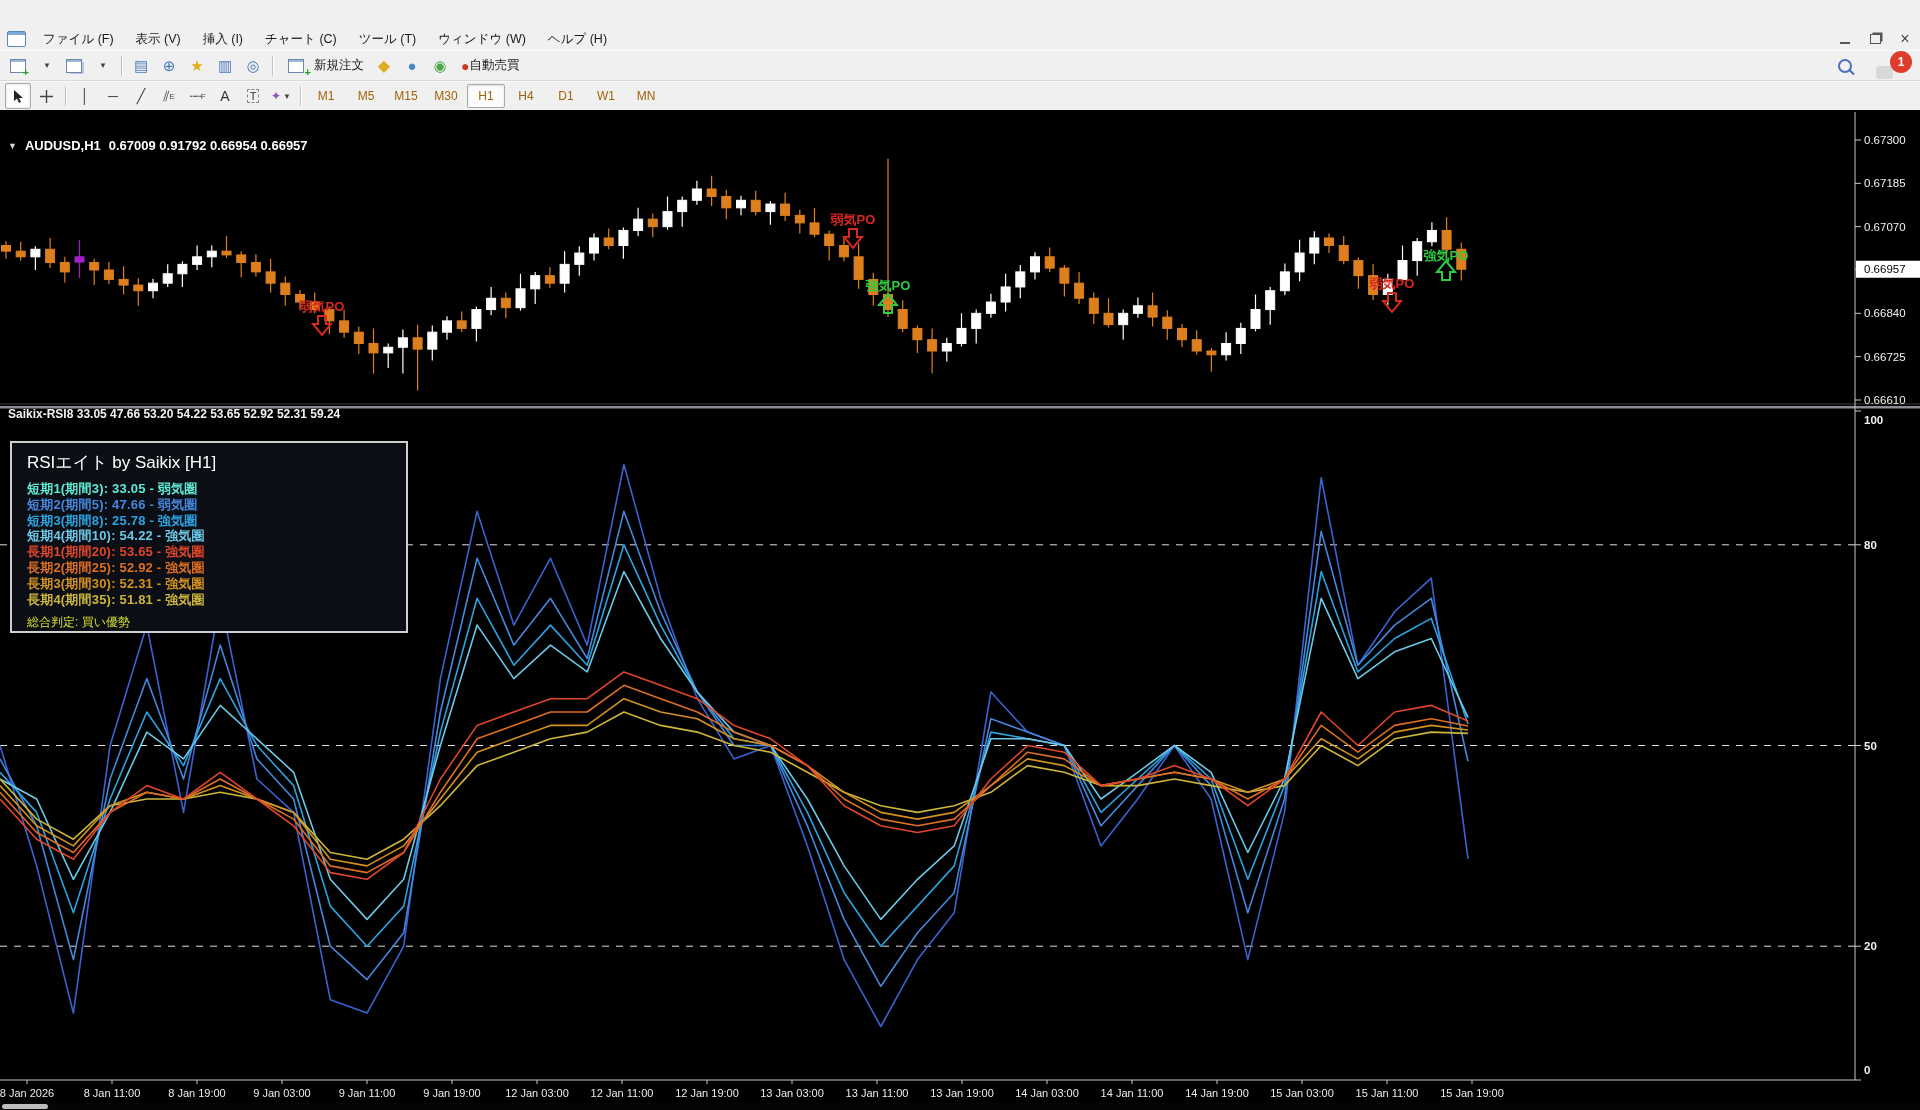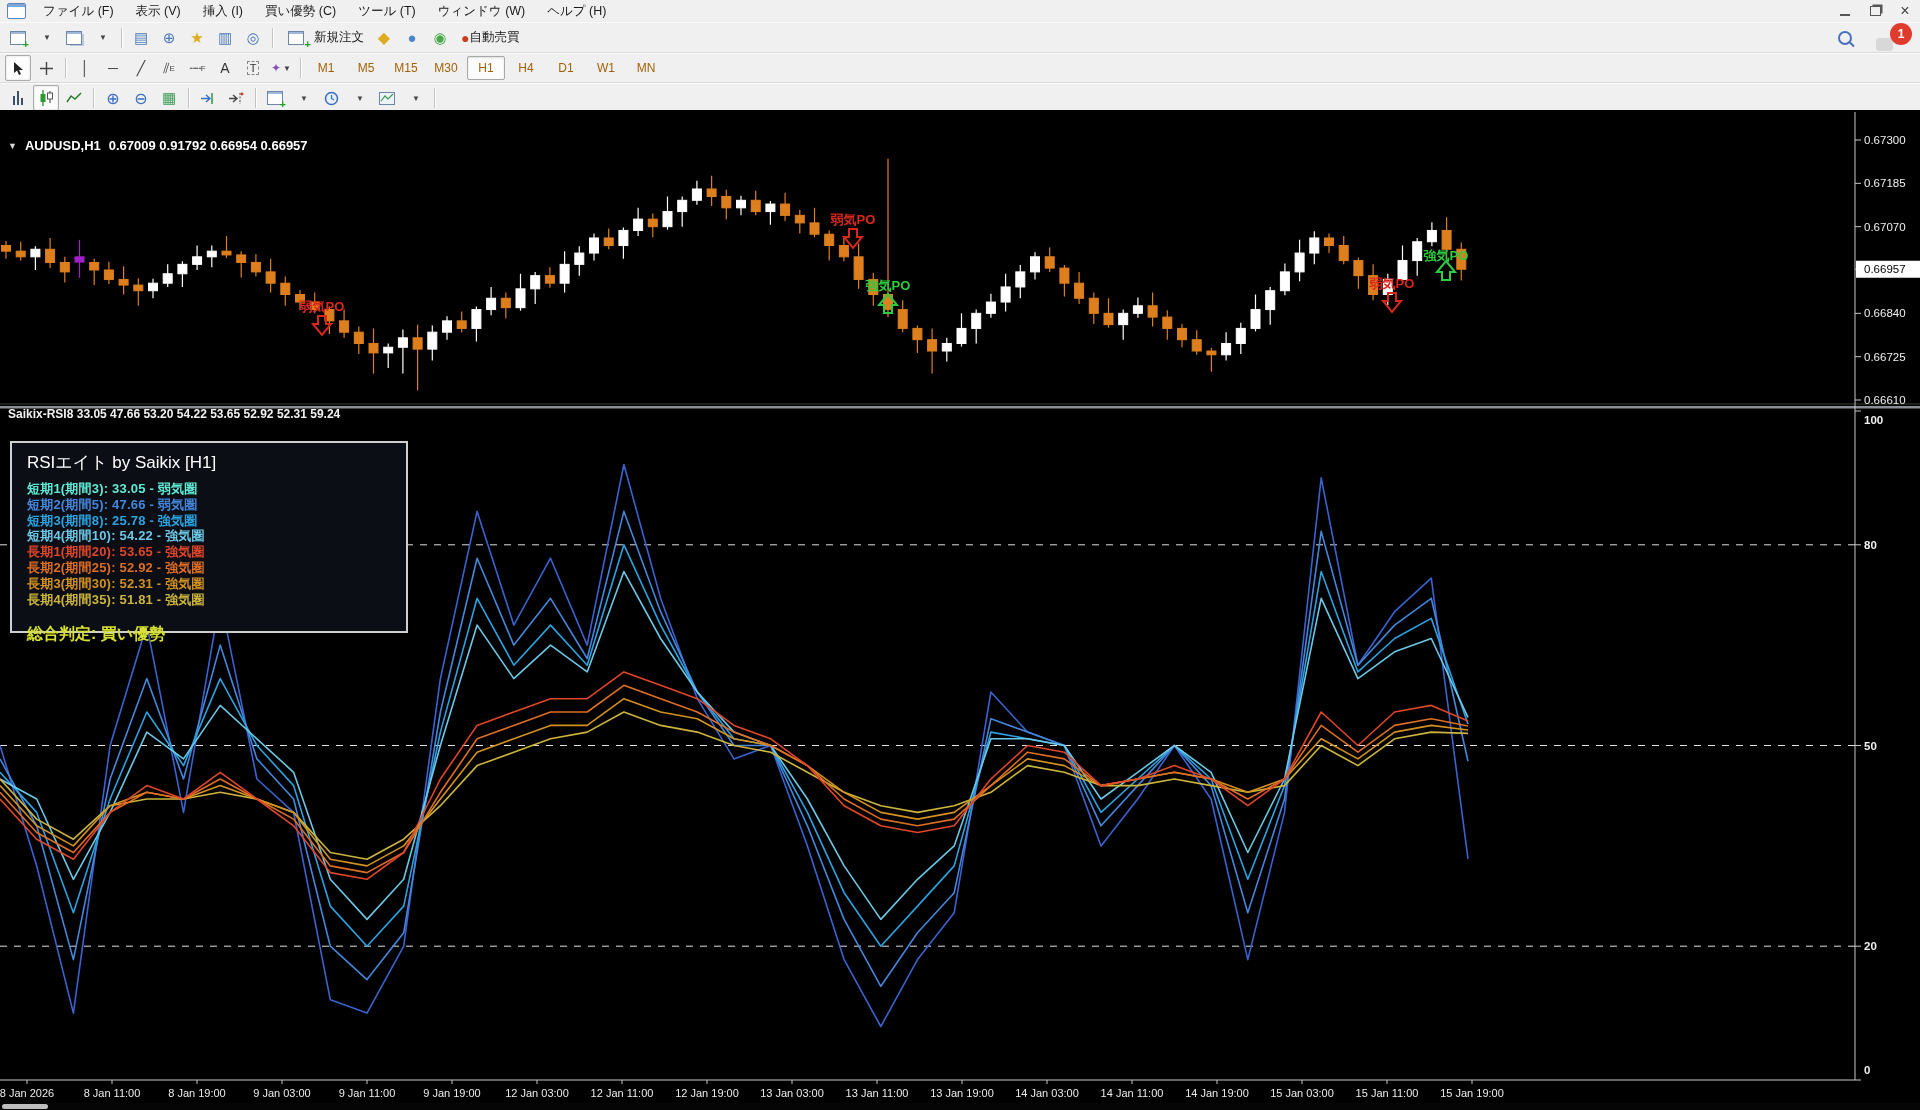--- a/index.html
+++ b/index.html
@@ -1,19 +1,19 @@
 <!DOCTYPE html>
 <html><head>
 <meta charset="utf-8">
 <style>
   html,body{margin:0;padding:0;width:1920px;height:1110px;overflow:hidden;
     background:#000;font-family:"Liberation Sans",sans-serif;-webkit-font-smoothing:antialiased;}
   
   .chrome{position:absolute;left:0;top:0;width:1920px;background:#f0f0f0;}
-  .menubar{height:22px;display:flex;align-items:center;font-size:12.5px;color:#1a1a1a;}
+  .menubar{height:22px;display:flex;align-items:center;font-size:12.5px;color:#1a1a1a;margin-top:28px;}
   .menubar .appicon{width:17px;height:14px;margin:0 6px 0 7px;border:1.5px solid #5b84b8;background:#fff;
     box-shadow:inset 0 3px 0 #7fa8d8;border-radius:2px;}
   .menu-item{padding:2px 11px;cursor:default;}
   .win-controls{margin-left:auto;display:flex;}
   .win-btn{width:30px;height:20px;display:flex;align-items:center;justify-content:center;color:#444;font-size:13px;}
   .wb-min{width:10px;border-bottom:2px solid #555;height:7px;}
   .wb-restore{width:9px;height:8px;border:1.5px solid #555;box-shadow:2px -2px 0 -0.5px #555;}
   .toolrow{display:flex;align-items:center;padding-left:4px;border-top:1px solid #fbfbfb;border-bottom:1px solid #d9d9d9;}
   .row1{height:29px;}.row2{height:28px;}.row3{height:28px;border-bottom:1px solid #9a9a9a;}
   .tbtn{height:24px;min-width:24px;display:flex;align-items:center;justify-content:center;margin:0 1px;
@@ -40,35 +40,35 @@
   
   #chart-root{position:absolute;left:0;top:110px;width:1920px;height:1000px;background:#000;}
   #chart-svg{position:absolute;left:0;top:0;}
   .ov-title{position:absolute;left:8px;top:28px;color:#fff;font-size:13px;font-weight:bold;display:flex;gap:8px;align-items:center;}
   .ov-title .tri{font-size:9px;color:#d8d8d8;}
   .ov-ind{position:absolute;left:8px;top:297px;color:#f2f2f2;font-size:12px;font-weight:bold;}
   .infobox{position:absolute;left:10px;top:331px;width:398px;height:192px;background:#0b0e15;
     border:2px solid #cfcfcf;box-sizing:border-box;padding:8px 6px 0 15px;}
   .infobox .ib-title{color:#fff;font-size:17px;margin-bottom:7px;}
   .infobox .ib-row{font-size:13px;font-weight:bold;line-height:15.8px;letter-spacing:0.2px;}
-  .infobox .ib-sum{font-size:16px;font-weight:bold;margin-top:17px;}
+  .infobox .ib-sum{font-size:12px;font-weight:normal;margin-top:7px;}
   .hscroll{position:absolute;left:0;top:993px;width:1920px;height:7px;background:#050505;}
   .hscroll .thumb{position:absolute;left:2px;top:1px;width:46px;height:5px;background:#bdbdbd;border-radius:3px;}
 </style>
 </head>
 <body>
 
 <div class="chrome">
 
   <div class="menubar">
     <span class="appicon"></span>
     <span class="menu-item">ファイル (F)</span>
     <span class="menu-item">表示 (V)</span>
     <span class="menu-item">挿入 (I)</span>
-    <span class="menu-item">買い優勢 (C)</span>
+    <span class="menu-item">チャート (C)</span>
     <span class="menu-item">ツール (T)</span>
     <span class="menu-item">ウィンドウ (W)</span>
     <span class="menu-item">ヘルプ (H)</span>
     <span class="win-controls">
       <span class="win-btn">
           <span class="wb-min"></span>
         </span>
       <span class="win-btn">
           <span class="wb-restore"></span>
         </span>

